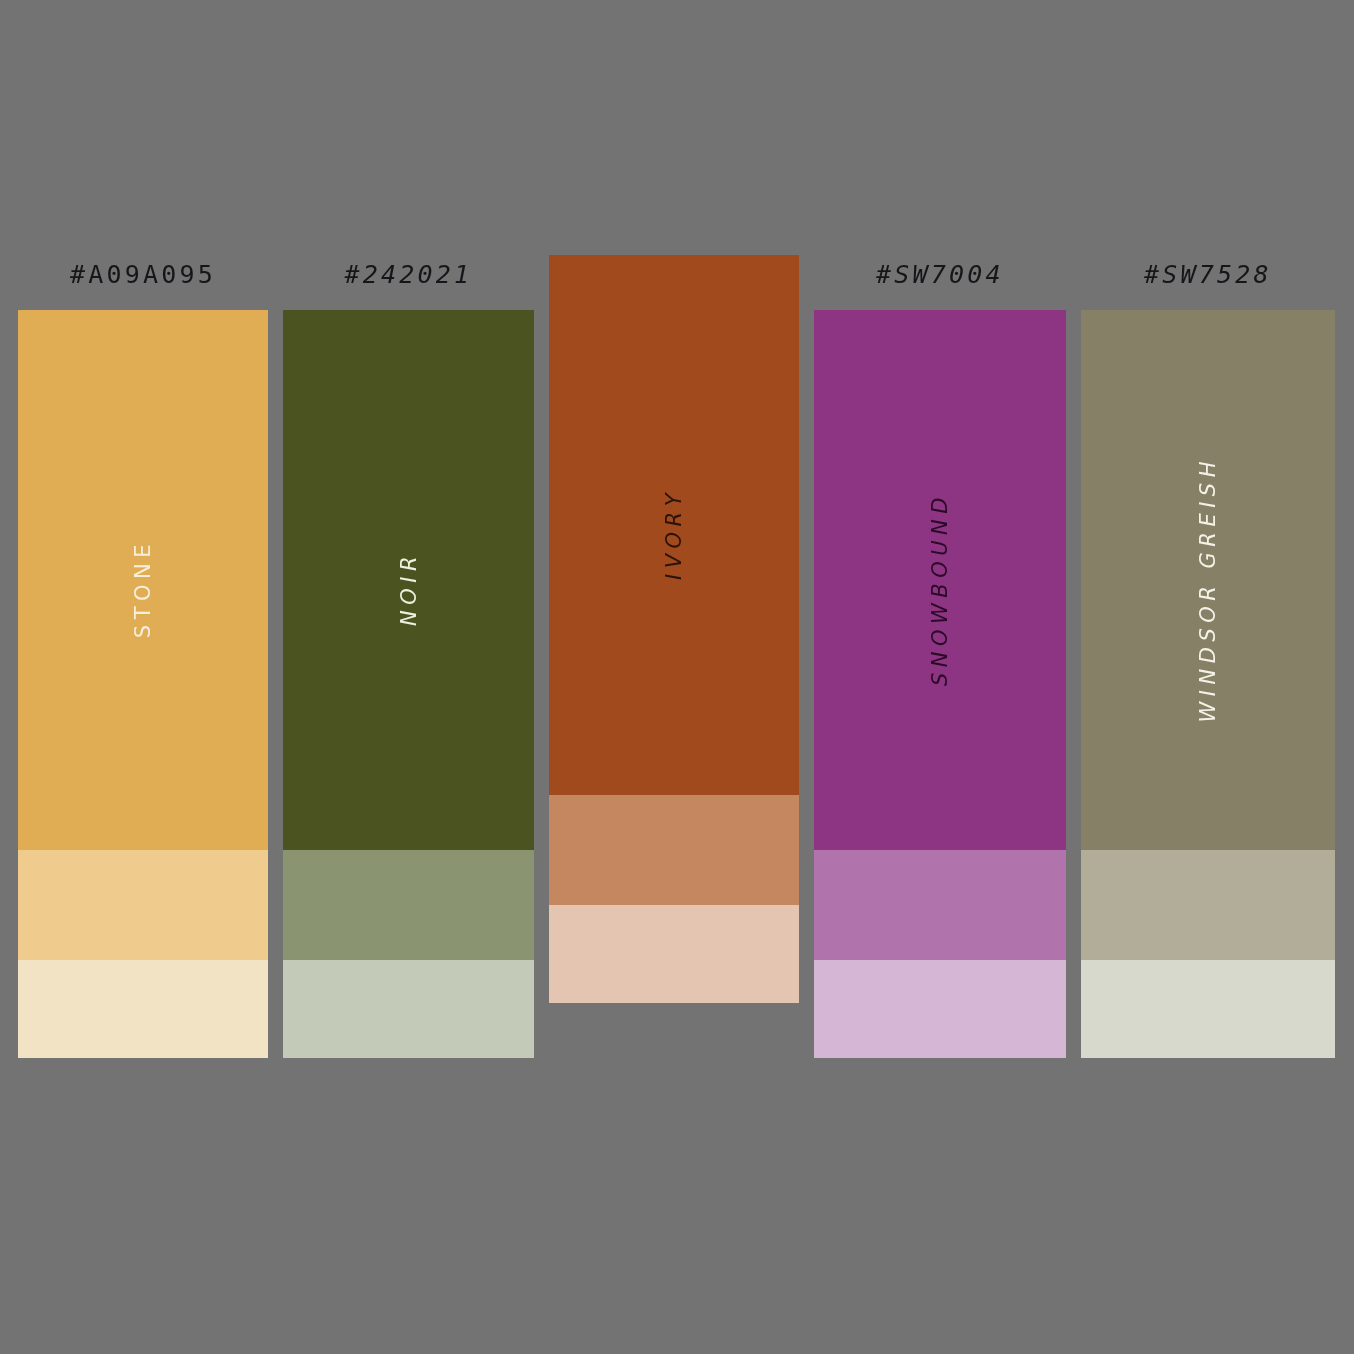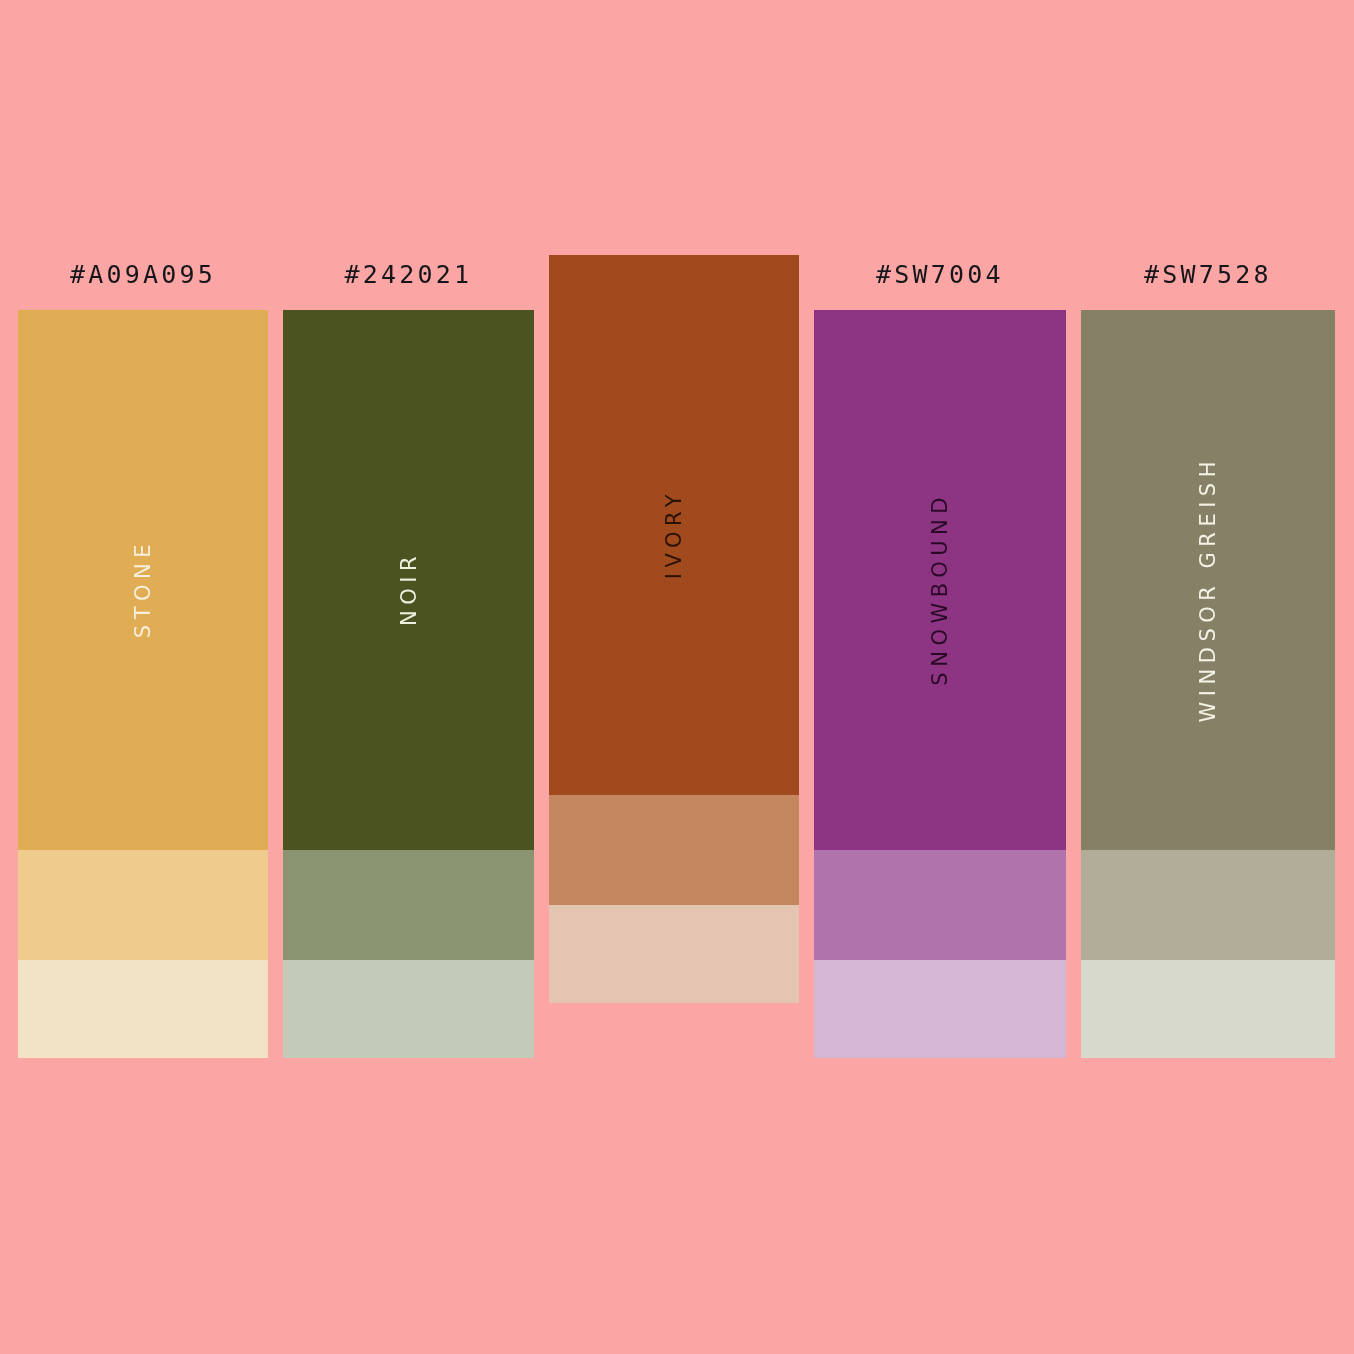--- a/index.html
+++ b/index.html
@@ -11,21 +11,21 @@
     width: 1354px;
     height: 1354px;
     font-family: "DejaVu Sans", sans-serif;
     overflow: hidden;
   }
 
   #palette-board {
     position: relative;
     width: 1354px;
     height: 1354px;
-    background: #fca5a5;
+    background: #737373;
   }
 
   .swatch-row {
     position: absolute;
     left: 18px;
     top: 255px;
     width: 1318px;
     height: 810px;
     display: flex;
     flex-direction: row;
@@ -35,20 +35,21 @@
   .swatch-col {
     height: 810px;
     display: flex;
     flex-direction: column;
     align-items: center;
     box-sizing: border-box;
   }
 
   .swatch-col + .swatch-col {
     margin-left: 15px;
+    font-style: italic;
   }
 
   .hex-label {
     height: 55px;
     line-height: 40px;
     font-family: "DejaVu Sans Mono", monospace;
     font-size: 25px;
     letter-spacing: 3.2px;
     color: #16161a;
     white-space: nowrap;

